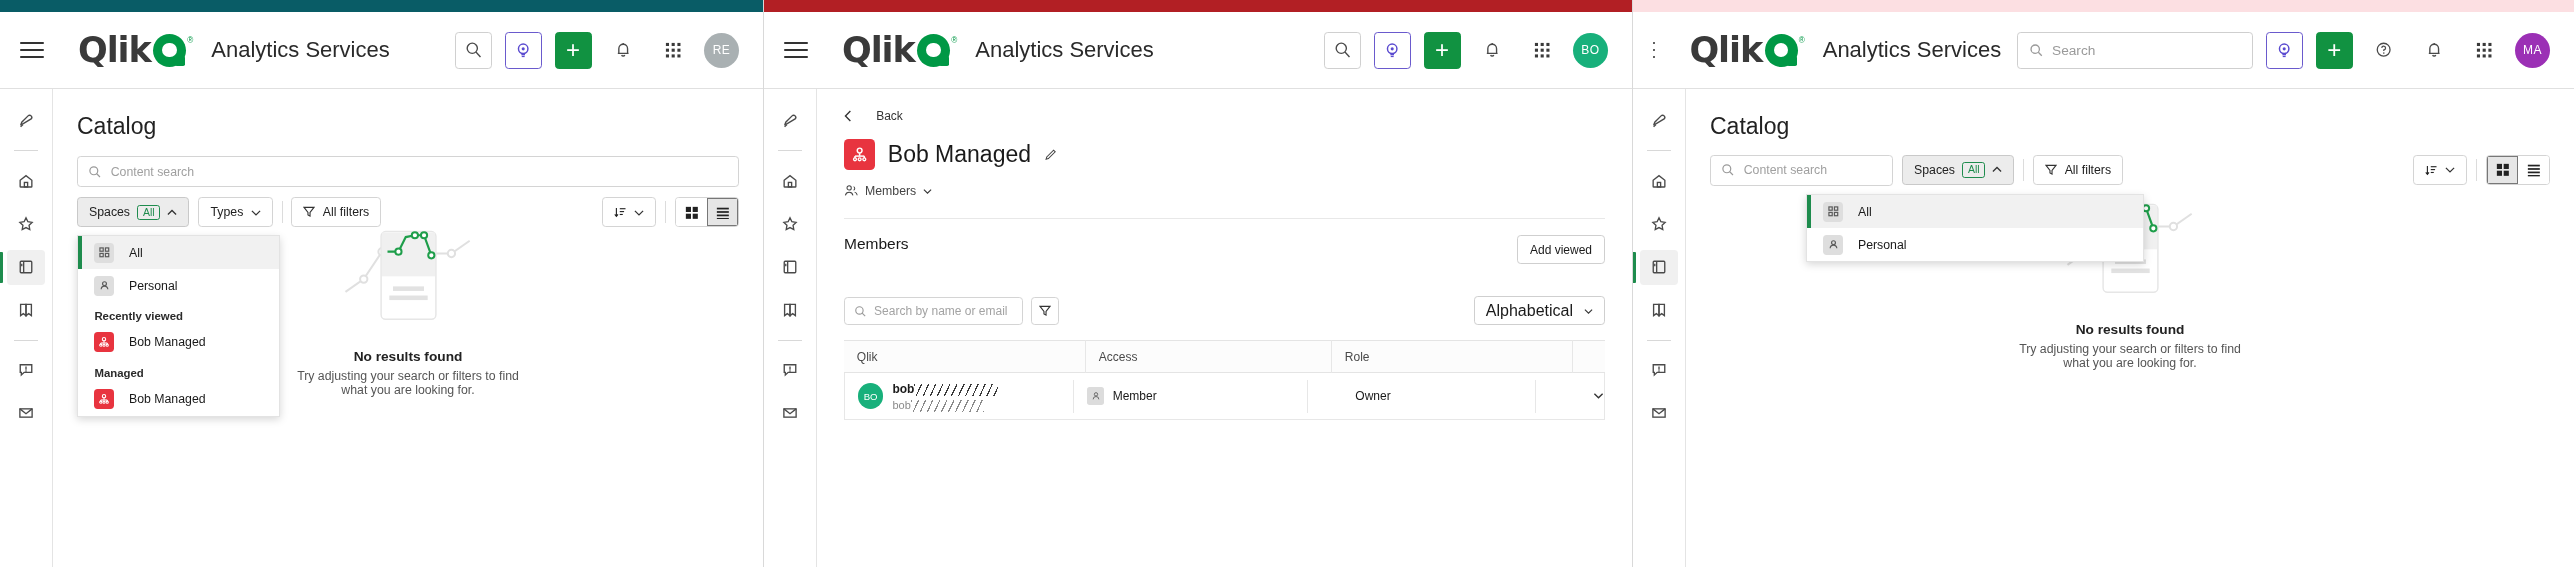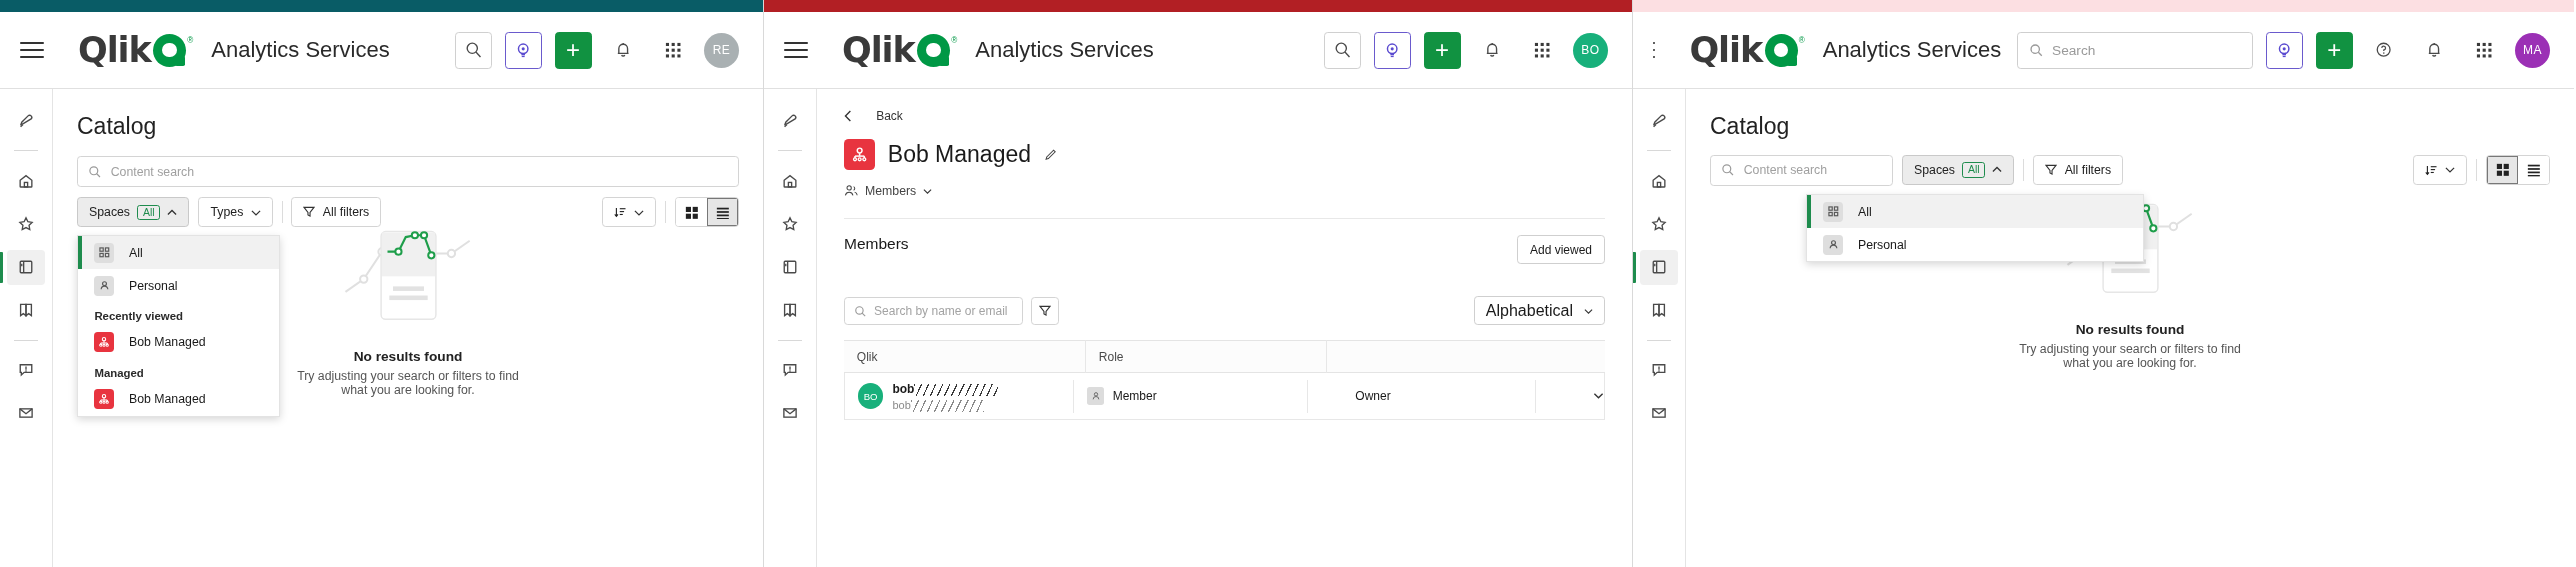--- a/index.html
+++ b/index.html
@@ -616,20 +616,21 @@
             <div class="sortsel">
               <span>Alphabetical</span>
               <svg width="9" height="6.4" viewBox="0 0 11 8">
                   <path d="M1 2 5.5 6.4 10 2" fill="none" stroke="#333" stroke-width="1.4"></path>
                 </svg>
             </div>
           </div>
 
           <div class="thead">
             <div class="col-name">Qlik</div>
+            <div class="col-access">Access</div>
             <div class="col-role">Role</div>
             <div class="col-end"></div>
           </div>
 
           <div class="trow">
             <div class="col-name">
               <span class="ravatar">
                 <span>BO</span>
               </span>
               <span>

